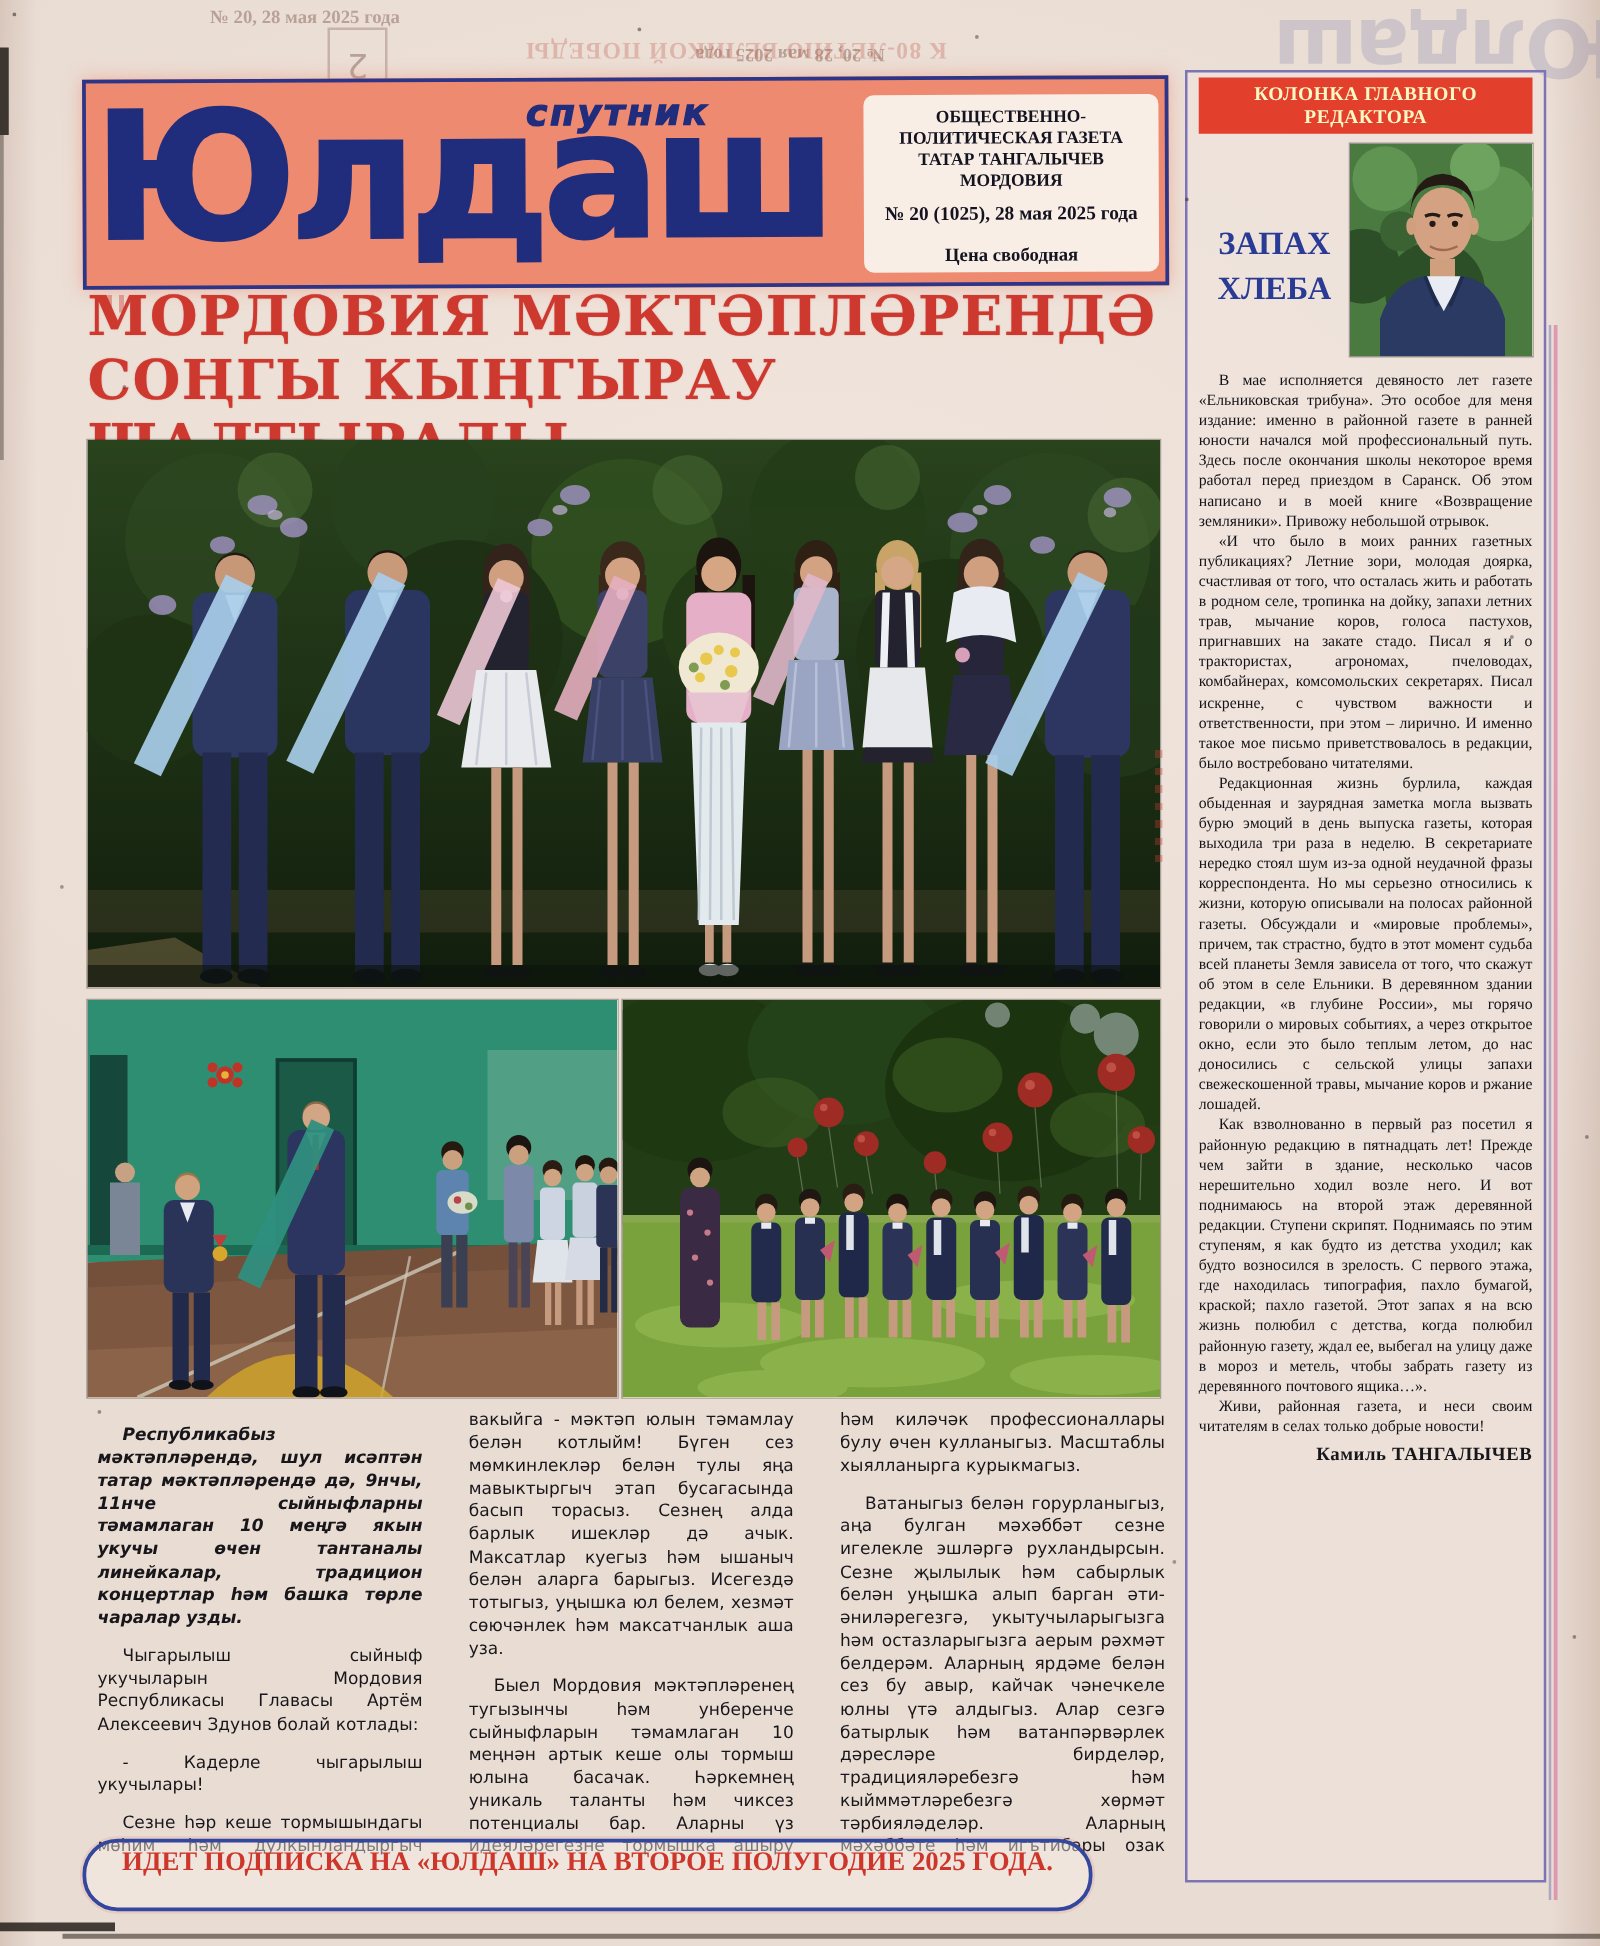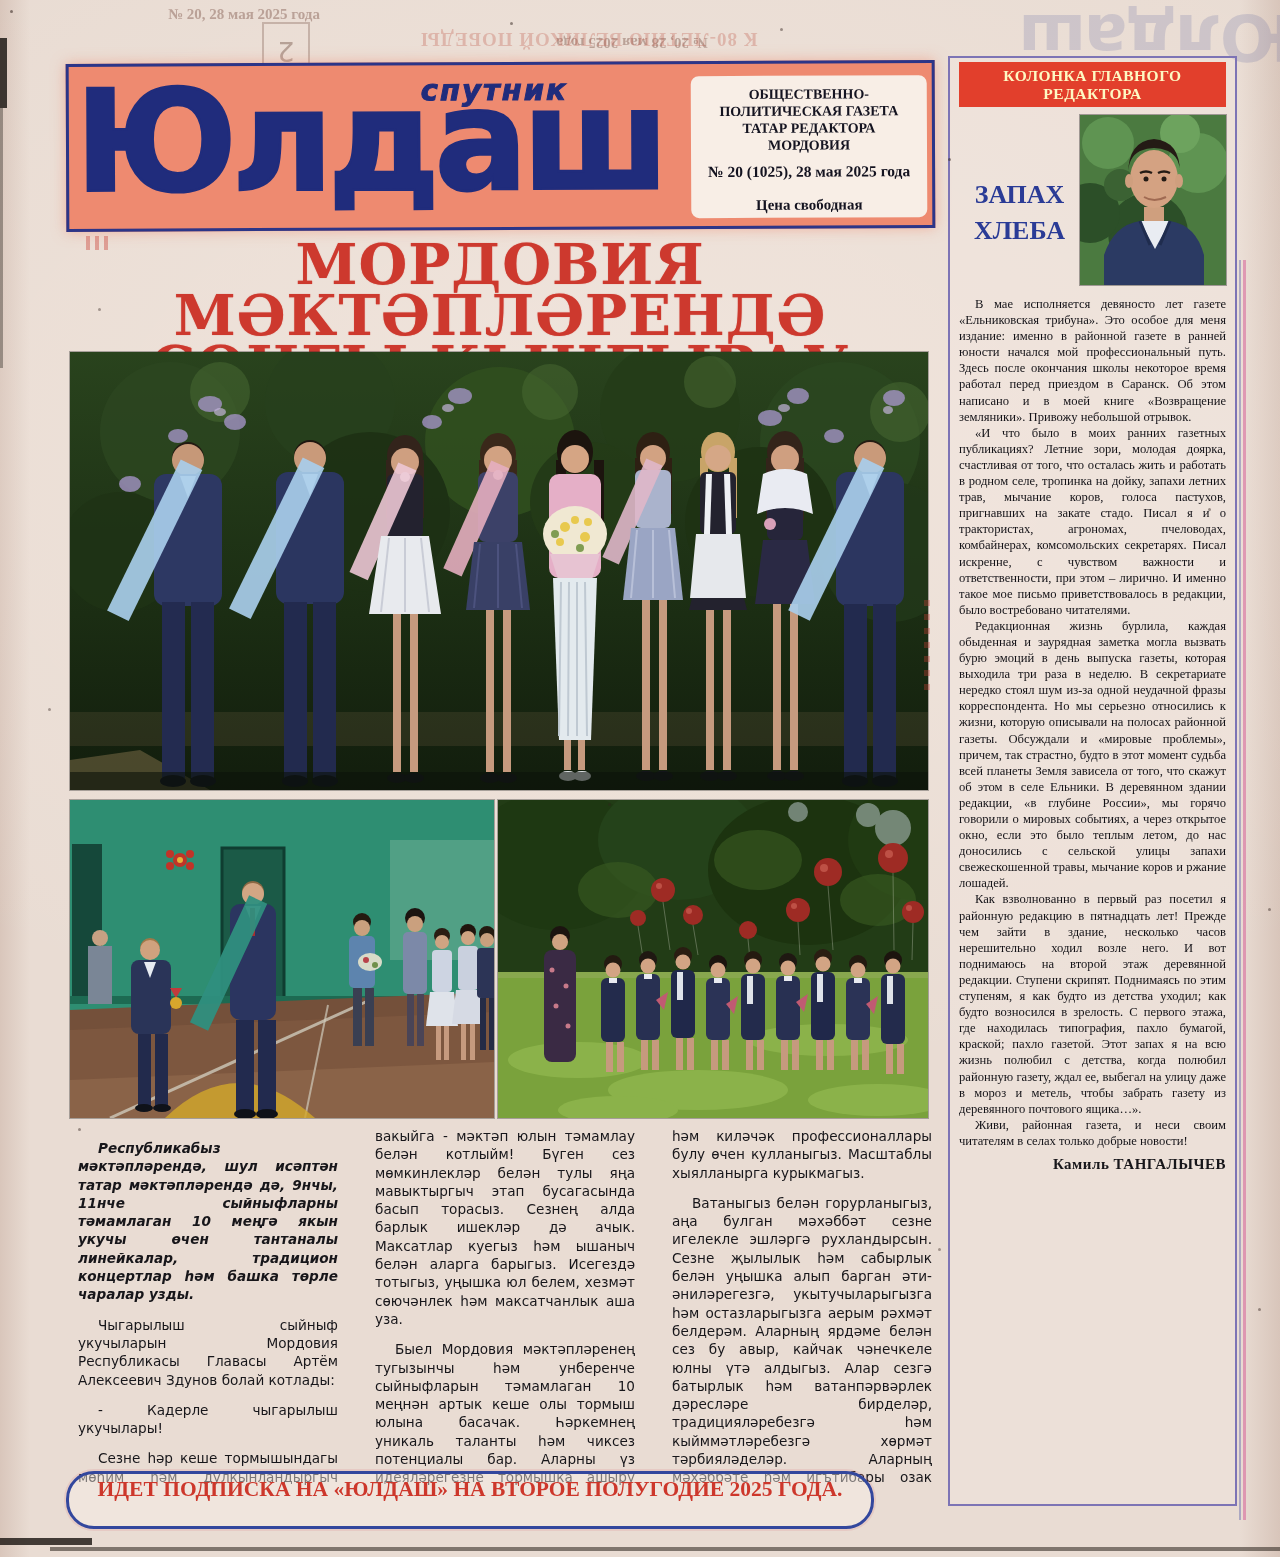--- a/index.html
+++ b/index.html
@@ -20,21 +20,21 @@
   .ghost-red{color:rgba(192,92,78,.32);font-size:19px;letter-spacing:1px;}
   
   .masthead{left:66px;top:62px;width:869px;height:168px;background:#ee8a70;border:3px solid #2c3588;box-sizing:border-box;z-index:2;transform:rotate(-0.25deg);box-shadow:0 0 14px rgba(238,138,112,.55);}
   .mh-title{position:absolute;left:6px;top:4px;font-family:"DejaVu Sans",sans-serif;font-weight:bold;font-size:138px;line-height:1.05;letter-spacing:-5px;color:#202c7c;-webkit-text-stroke:2.5px #202c7c;white-space:nowrap;transform:scaleY(1.02);}
   .mh-tagline{position:absolute;left:352px;top:8px;font-family:"DejaVu Sans",sans-serif;font-style:italic;font-weight:bold;font-size:29px;letter-spacing:2px;color:#202c7c;-webkit-text-stroke:1px #202c7c;}
   .mh-info{position:absolute;left:622px;top:12px;width:236px;height:142px;background:#f8eee6;border-radius:8px;padding:10px 6px 0;box-sizing:border-box;text-align:center;font-family:"Liberation Serif",serif;color:#141320;}
   .mh-info-line{font-weight:bold;font-size:14px;line-height:17px;}
   .mh-issue{font-weight:bold;font-size:15.5px;margin-top:9px;}
   .mh-price{font-weight:bold;font-size:15px;margin-top:16px;}
   
-  .headline{left:70px;top:239px;width:860px;text-align:center;color:#cd392e;font-family:"DejaVu Serif",serif;font-weight:bold;font-size:56px;line-height:51px;letter-spacing:1px;z-index:2;text-shadow:0 0 1px rgba(205,57,46,.6);}
+  .headline{left:70px;top:228px;width:860px;color:#cd392e;font-family:"DejaVu Serif",serif;font-weight:bold;font-size:44px;line-height:51px;letter-spacing:1px;z-index:2;text-shadow:0 0 1px rgba(205,57,46,.6);}
   
   .photo{z-index:2;overflow:hidden;box-shadow:0 0 0 1px rgba(40,40,40,.35);}
   .photo svg{display:block;}
   
   .article{left:66px;top:1127px;width:878px;height:362px;column-count:3;column-gap:13px;text-align:justify;font-size:13.6px;line-height:18.3px;overflow:hidden;z-index:2;color:#17161a;}
   .article p{margin:12px;text-indent:20px;}
   .article .lead{font-weight:bold;font-style:italic;}
   
   .subs{left:66px;top:1471px;width:808px;height:58px;border:3px solid #33479d;border-radius:28px;box-sizing:border-box;text-align:center;color:#cd372b;font-family:"Liberation Serif",serif;font-weight:bold;font-size:21.5px;line-height:26px;padding-top:2px;z-index:2;background:rgba(248,240,232,.45);box-shadow:0 0 0 2px rgba(214,120,130,.18);}
   
@@ -64,21 +64,21 @@
   <div class="abs ghost-box" style="position:absolute;left:262px;top:22px;transform:rotate(180deg);">2</div>
   <div class="abs ghost ghost-red ghost-mirror" style="left:420px;top:28px;">К 80-ЛЕТИЮ ВЕЛИКОЙ ПОБЕДЫ</div>
   <div class="abs ghost-big" style="position:absolute;left:1020px;top:0px;">Юлдаш</div>
 
   <div class="abs masthead">
     <div class="mh-title">Юлдаш</div>
     <div class="mh-tagline">спутник</div>
     <div class="mh-info">
       <div class="mh-info-line">ОБЩЕСТВЕННО-</div>
       <div class="mh-info-line">ПОЛИТИЧЕСКАЯ ГАЗЕТА</div>
-      <div class="mh-info-line">ТАТАР РЕДАКТОРА</div>
+      <div class="mh-info-line">ТАТАР ТАНГАЛЫЧЕВ</div>
       <div class="mh-info-line">МОРДОВИЯ</div>
       <div class="mh-issue">№ 20 (1025), 28 мая 2025 года</div>
       <div class="mh-price">Цена свободная</div>
     </div>
   </div>
 
   <div class="abs headline">
     <div>МОРДОВИЯ МӘКТӘПЛӘРЕНДӘ</div>
     <div>СОҢГЫ КЫҢГЫРАУ ШАЛТЫРАДЫ</div>
   </div>

